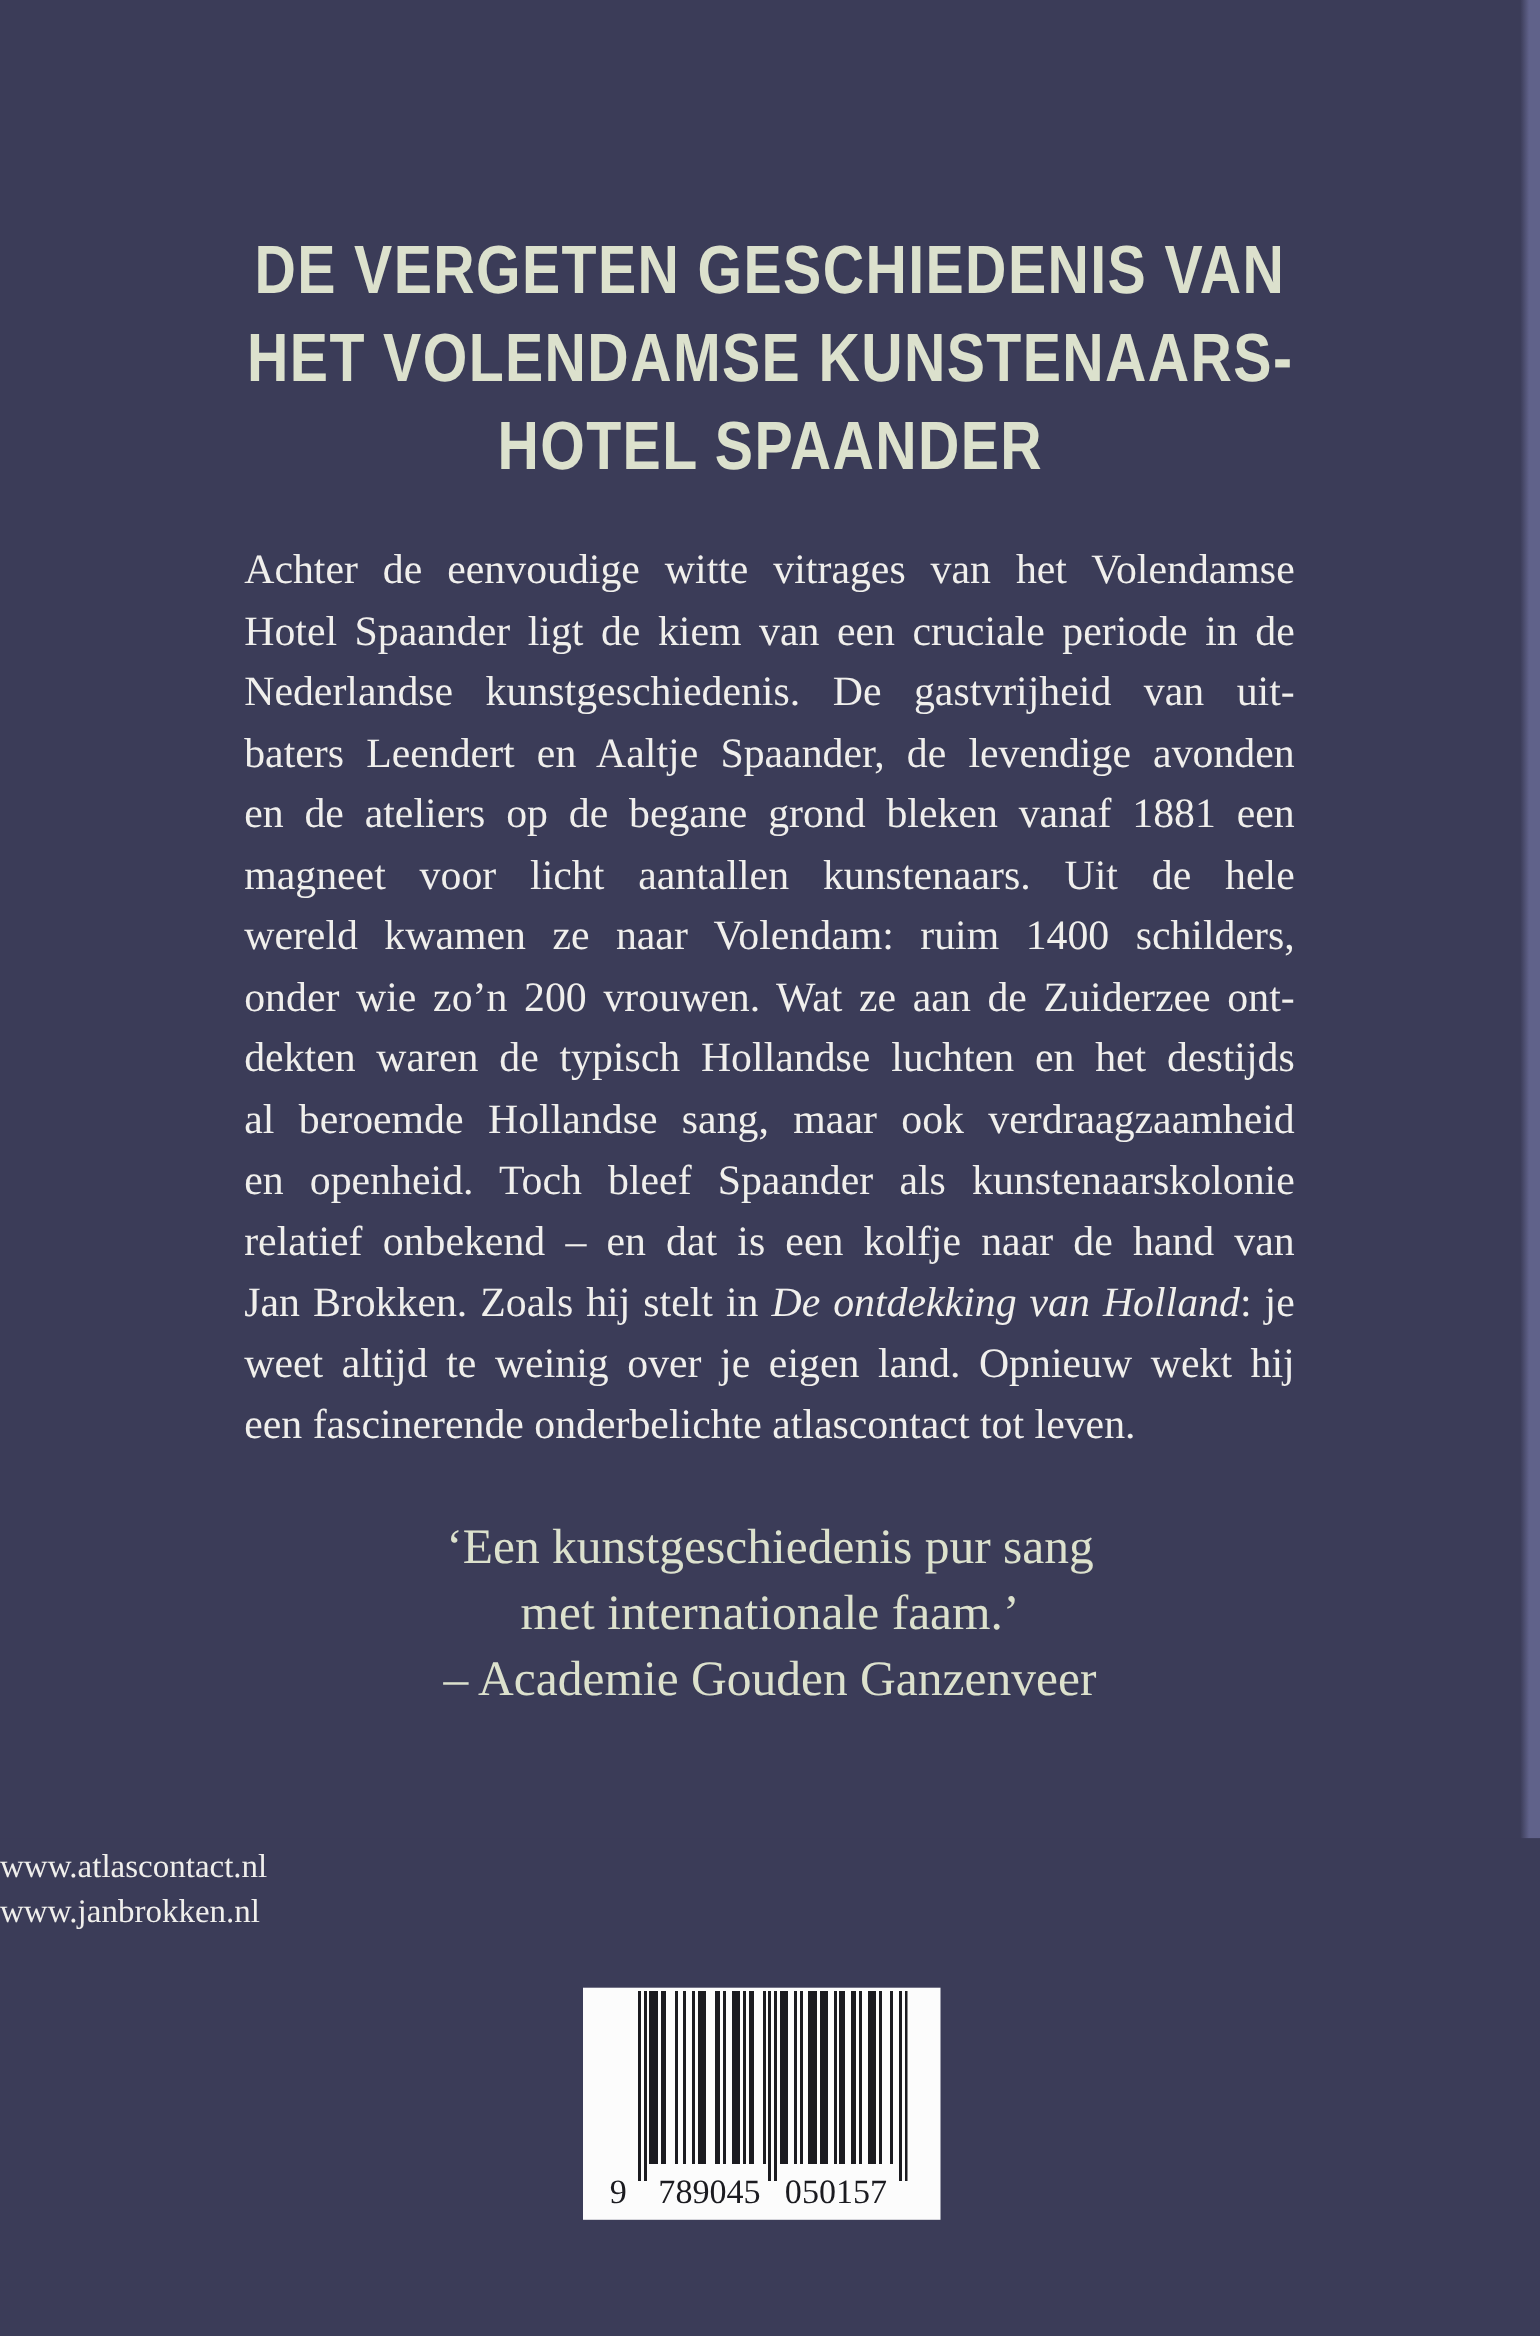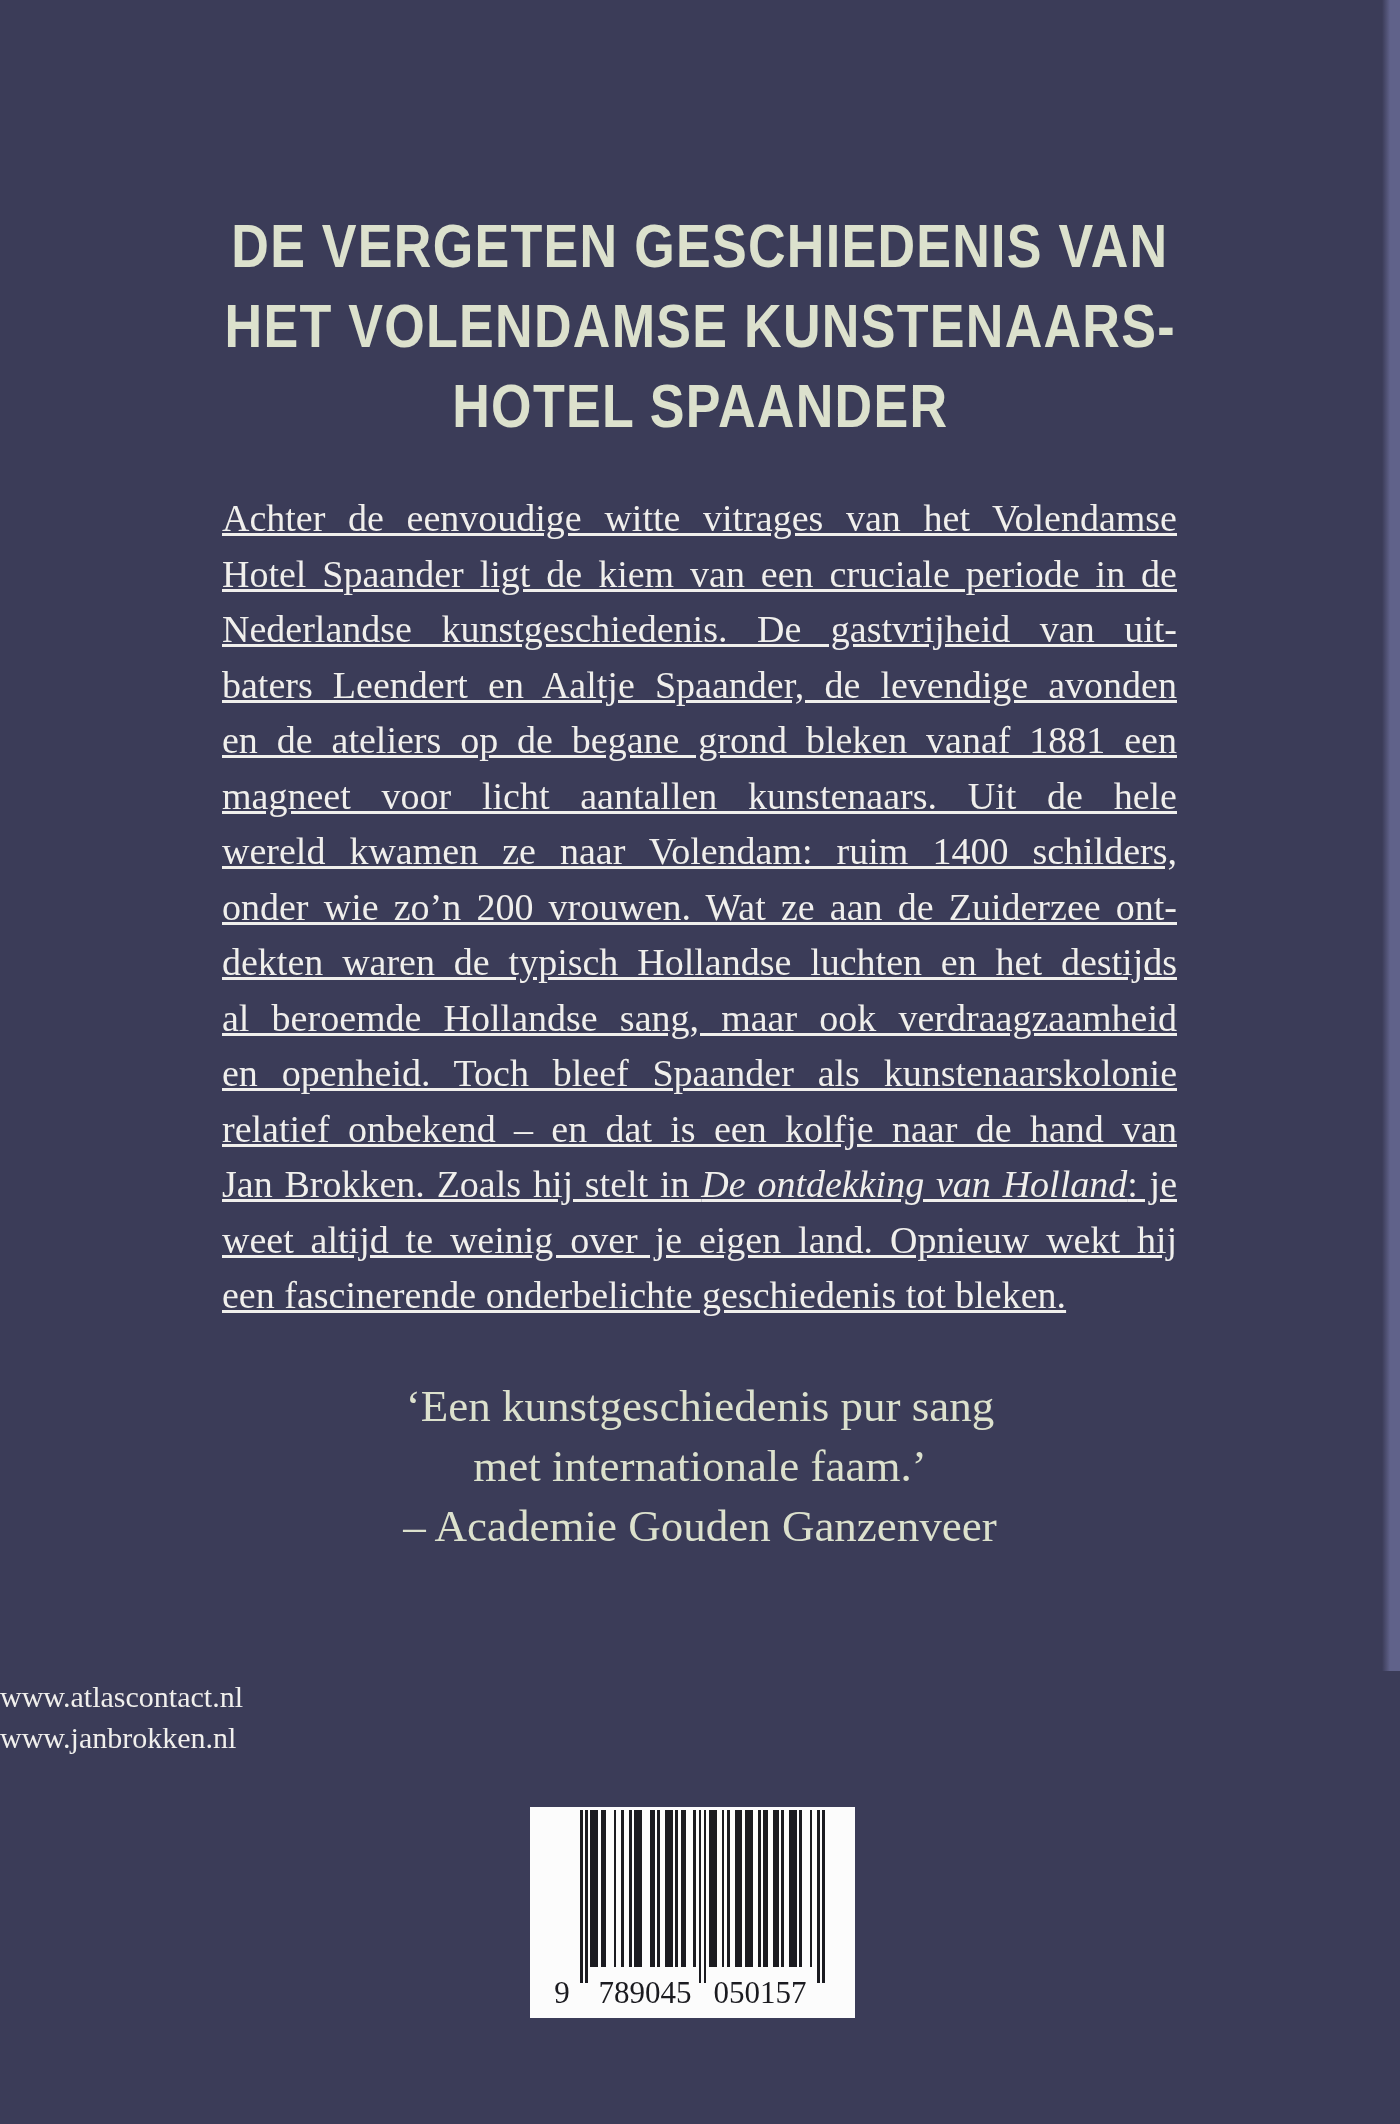--- a/index.html
+++ b/index.html
@@ -8,21 +8,21 @@
          font-family:"Liberation Serif",serif;}
   .edge-strip{position:absolute;top:0;right:0;width:18px;height:100%;
               background:linear-gradient(to right, rgba(104,106,144,0) 0%, var(--strip,#60628a) 45%, var(--strip,#60628a) 100%);}
   
   .title{position:absolute;top:206px;left:0;width:1400px;margin:0;
          text-align:center;font-family:"Liberation Sans",sans-serif;font-weight:700;
          font-size:62px;line-height:80px;letter-spacing:1.5px;color:var(--cream,#dce1cd);}
   .title-line{display:inline-block;transform:scaleX(0.84);transform-origin:50% 50%;white-space:nowrap;}
   
   .blurb{position:absolute;top:491px;left:222px;width:955px;
-         font-size:38px;line-height:55.5px;color:var(--white,#f0efec);text-decoration:underline;}
+         font-size:38px;line-height:55.5px;color:var(--white,#f0efec);}
   .blurb .bline{text-align:justify;text-align-last:justify;white-space:normal;}
   .blurb .bline.last{text-align:left;text-align-last:left;}
   .blurb i{font-style:italic;}
   
   .quote{position:absolute;top:1376px;left:0;width:1400px;text-align:center;
          font-size:45px;line-height:60px;color:var(--cream,#dce1cd);}
   
   .urls{position:absolute;top:1676px;left:0;width:1400px;text-align:left;
         font-size:30px;line-height:41px;color:var(--white,#f0efec);}
   
@@ -57,21 +57,21 @@
       <div class="bline"><span>en de ateliers op de begane grond bleken vanaf 1881 een</span></div>
       <div class="bline"><span>magneet voor licht aantallen kunstenaars. Uit de hele</span></div>
       <div class="bline"><span>wereld kwamen ze naar Volendam: ruim 1400 schilders,</span></div>
       <div class="bline"><span>onder wie zo’n 200 vrouwen. Wat ze aan de Zuiderzee ont-</span></div>
       <div class="bline"><span>dekten waren de typisch Hollandse luchten en het destijds</span></div>
       <div class="bline"><span>al beroemde Hollandse sang, maar ook verdraagzaamheid</span></div>
       <div class="bline"><span>en openheid. Toch bleef Spaander als kunstenaarskolonie</span></div>
       <div class="bline"><span>relatief onbekend – en dat is een kolfje naar de hand van</span></div>
       <div class="bline"><span>Jan Brokken. Zoals hij stelt in </span><i>De ontdekking van Holland</i><span>: je</span></div>
       <div class="bline"><span>weet altijd te weinig over je eigen land. Opnieuw wekt hij</span></div>
-      <div class="bline last"><span>een fascinerende onderbelichte geschiedenis tot bleken.</span></div>
+      <div class="bline last"><span>een fascinerende onderbelichte atlascontact tot leven.</span></div>
     </div>
 
   <div class="quote">
     <div>‘Een kunstgeschiedenis pur sang</div>
     <div>met internationale faam.’</div>
     <div>– Academie Gouden Ganzenveer</div>
   </div>
 
   <div class="urls">
     <div>www.atlascontact.nl</div>

